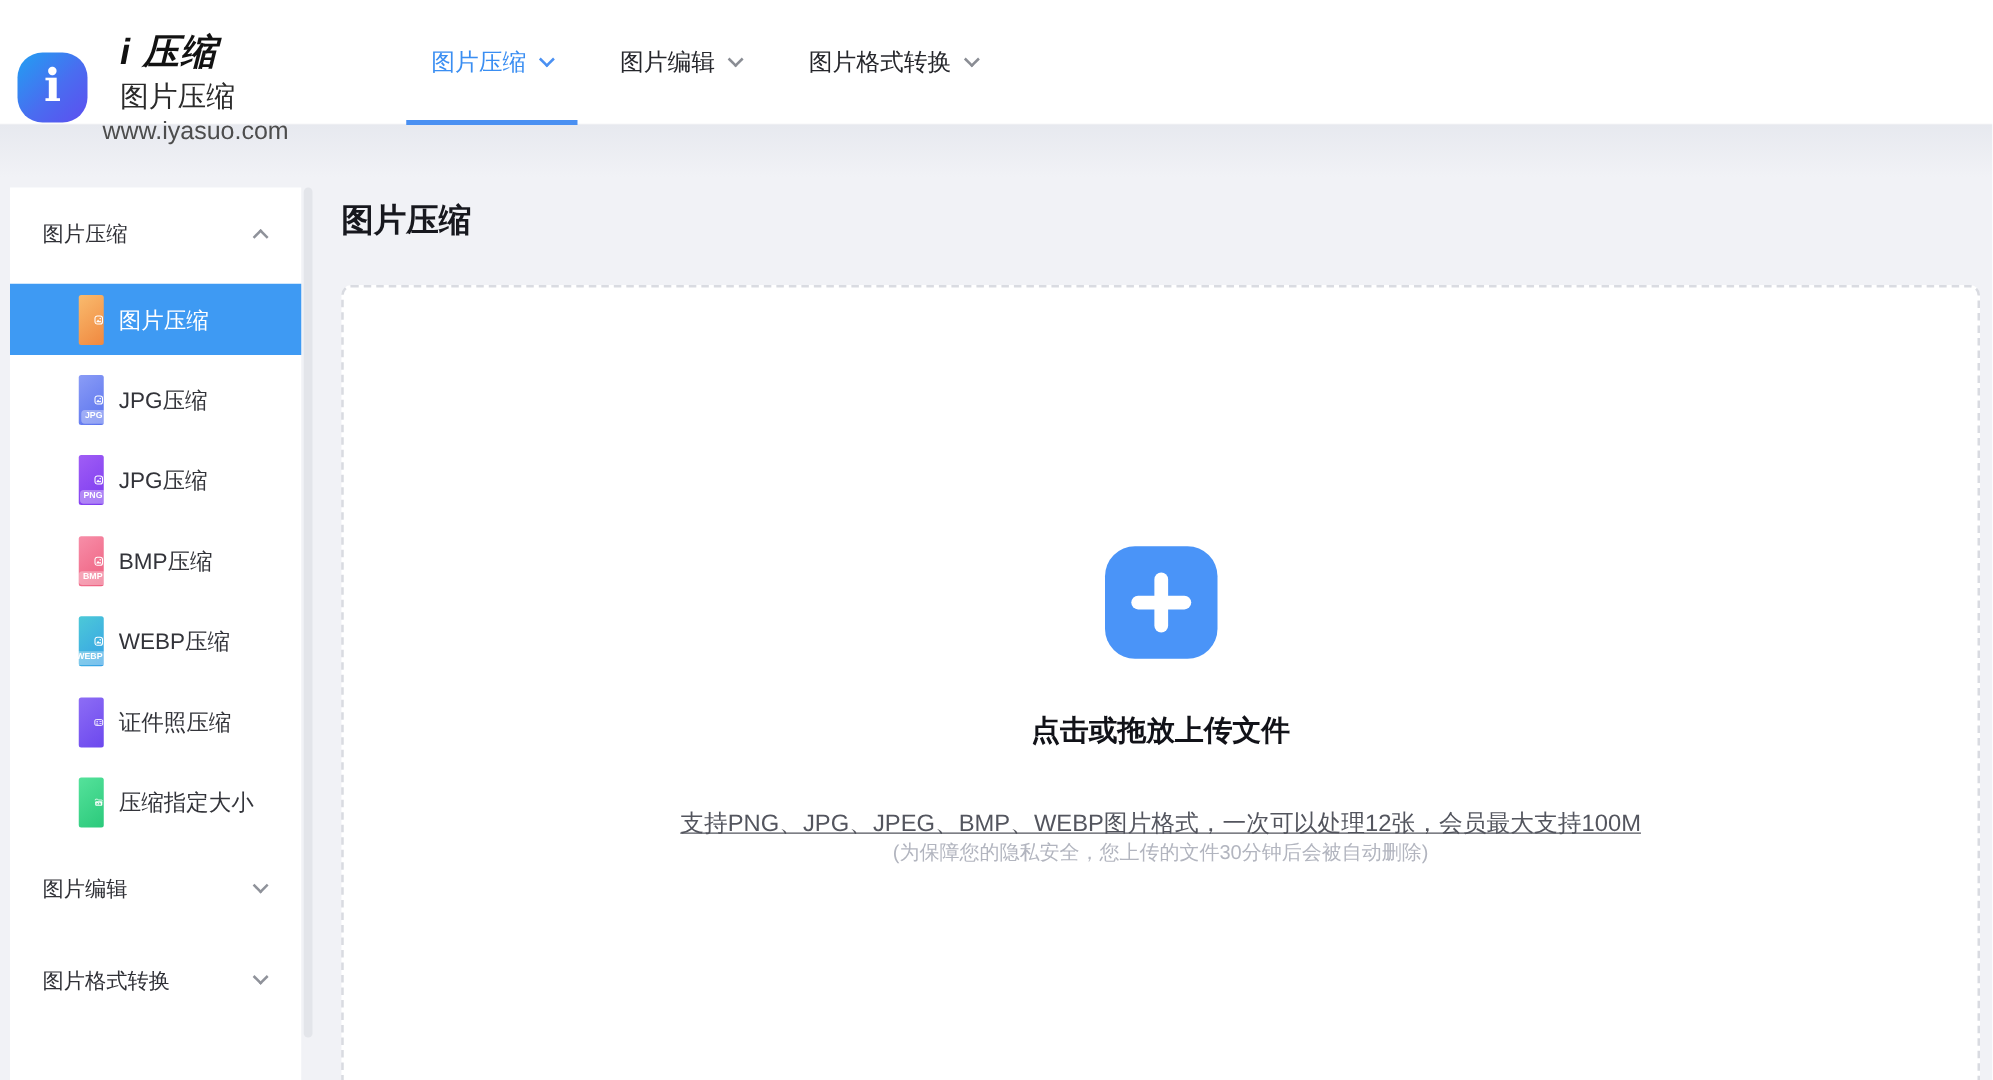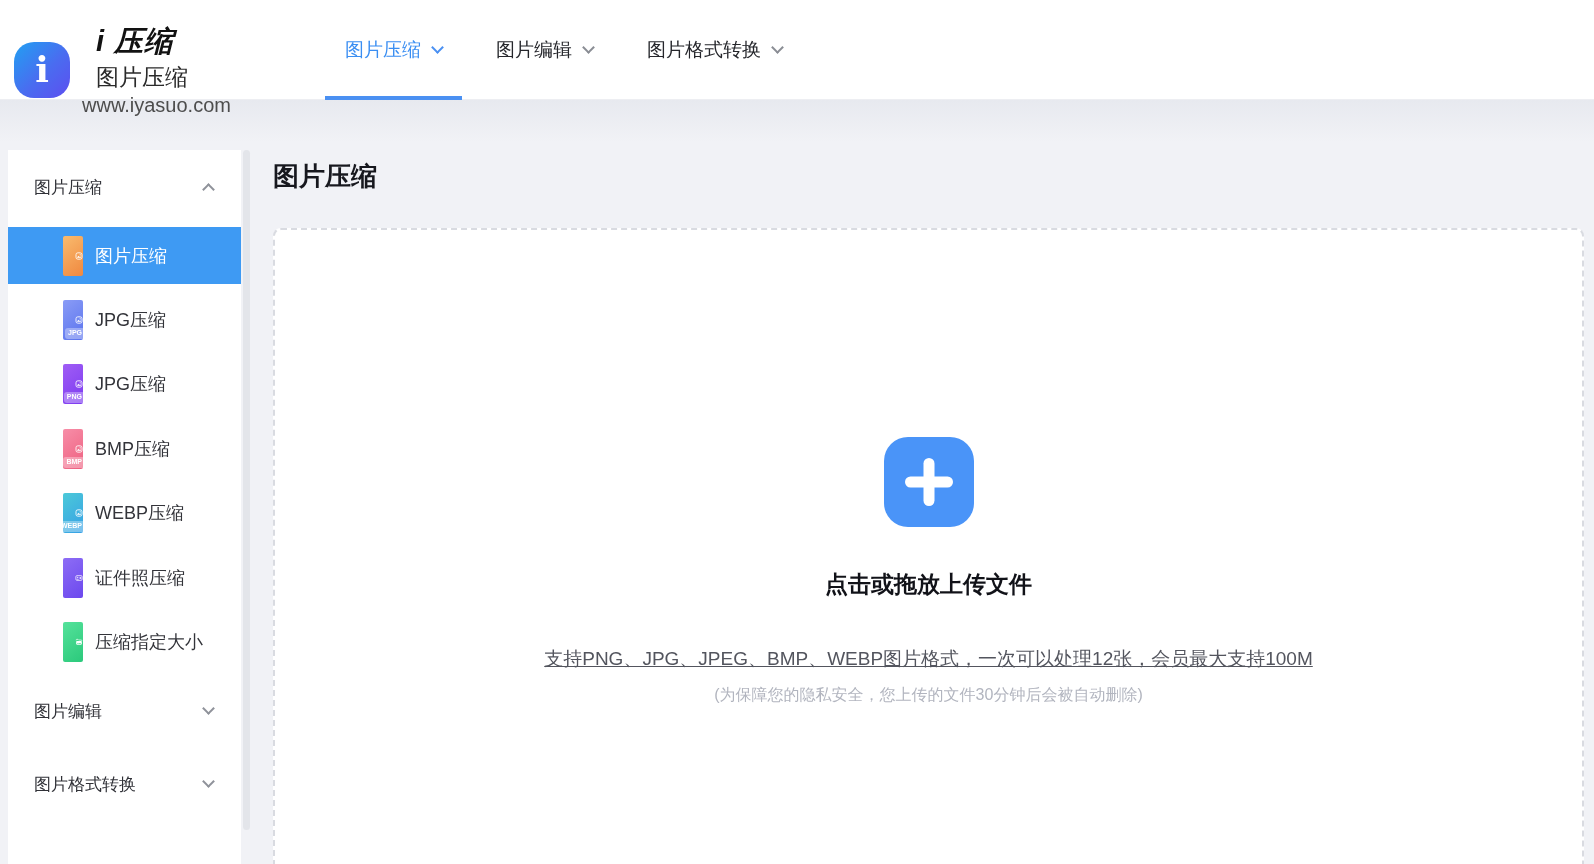--- a/index.html
+++ b/index.html
@@ -72,21 +72,21 @@
     background:#fff; border:2px dashed #d9dbe1; border-radius:8px; cursor:pointer;
     display:flex; flex-direction:column; align-items:center; }
   .plus-btn { margin-top:207px; width:90px; height:90px; border-radius:24px;
     background:#4a94f8; position:relative; cursor:pointer; flex:none; }
   .plus-btn::before, .plus-btn::after { content:""; position:absolute; background:#fff;
     border-radius:6px; left:50%; top:50%; }
   .plus-btn::before { width:48px; height:11px; transform:translate(-50%,-50%); }
   .plus-btn::after  { width:11px; height:48px; transform:translate(-50%,-50%); }
   .upload-title { margin-top:42px; font-size:23px; font-weight:bold; color:#111218; }
   .upload-desc  { margin-top:46px; font-size:19px; color:#53555e;text-decoration:underline; }
-  .upload-note  { margin-top:13px; font-size:16px; color:#b2b5bf; }
+  .upload-note  { font-size:16px; color:#b2b5bf; }
 </style>
 </head>
 <body>
 
 <div class="stage">
 
   <div class="header">
     <div class="logo-wrap">
       <div class="logo-mark">
         <span>i</span>

